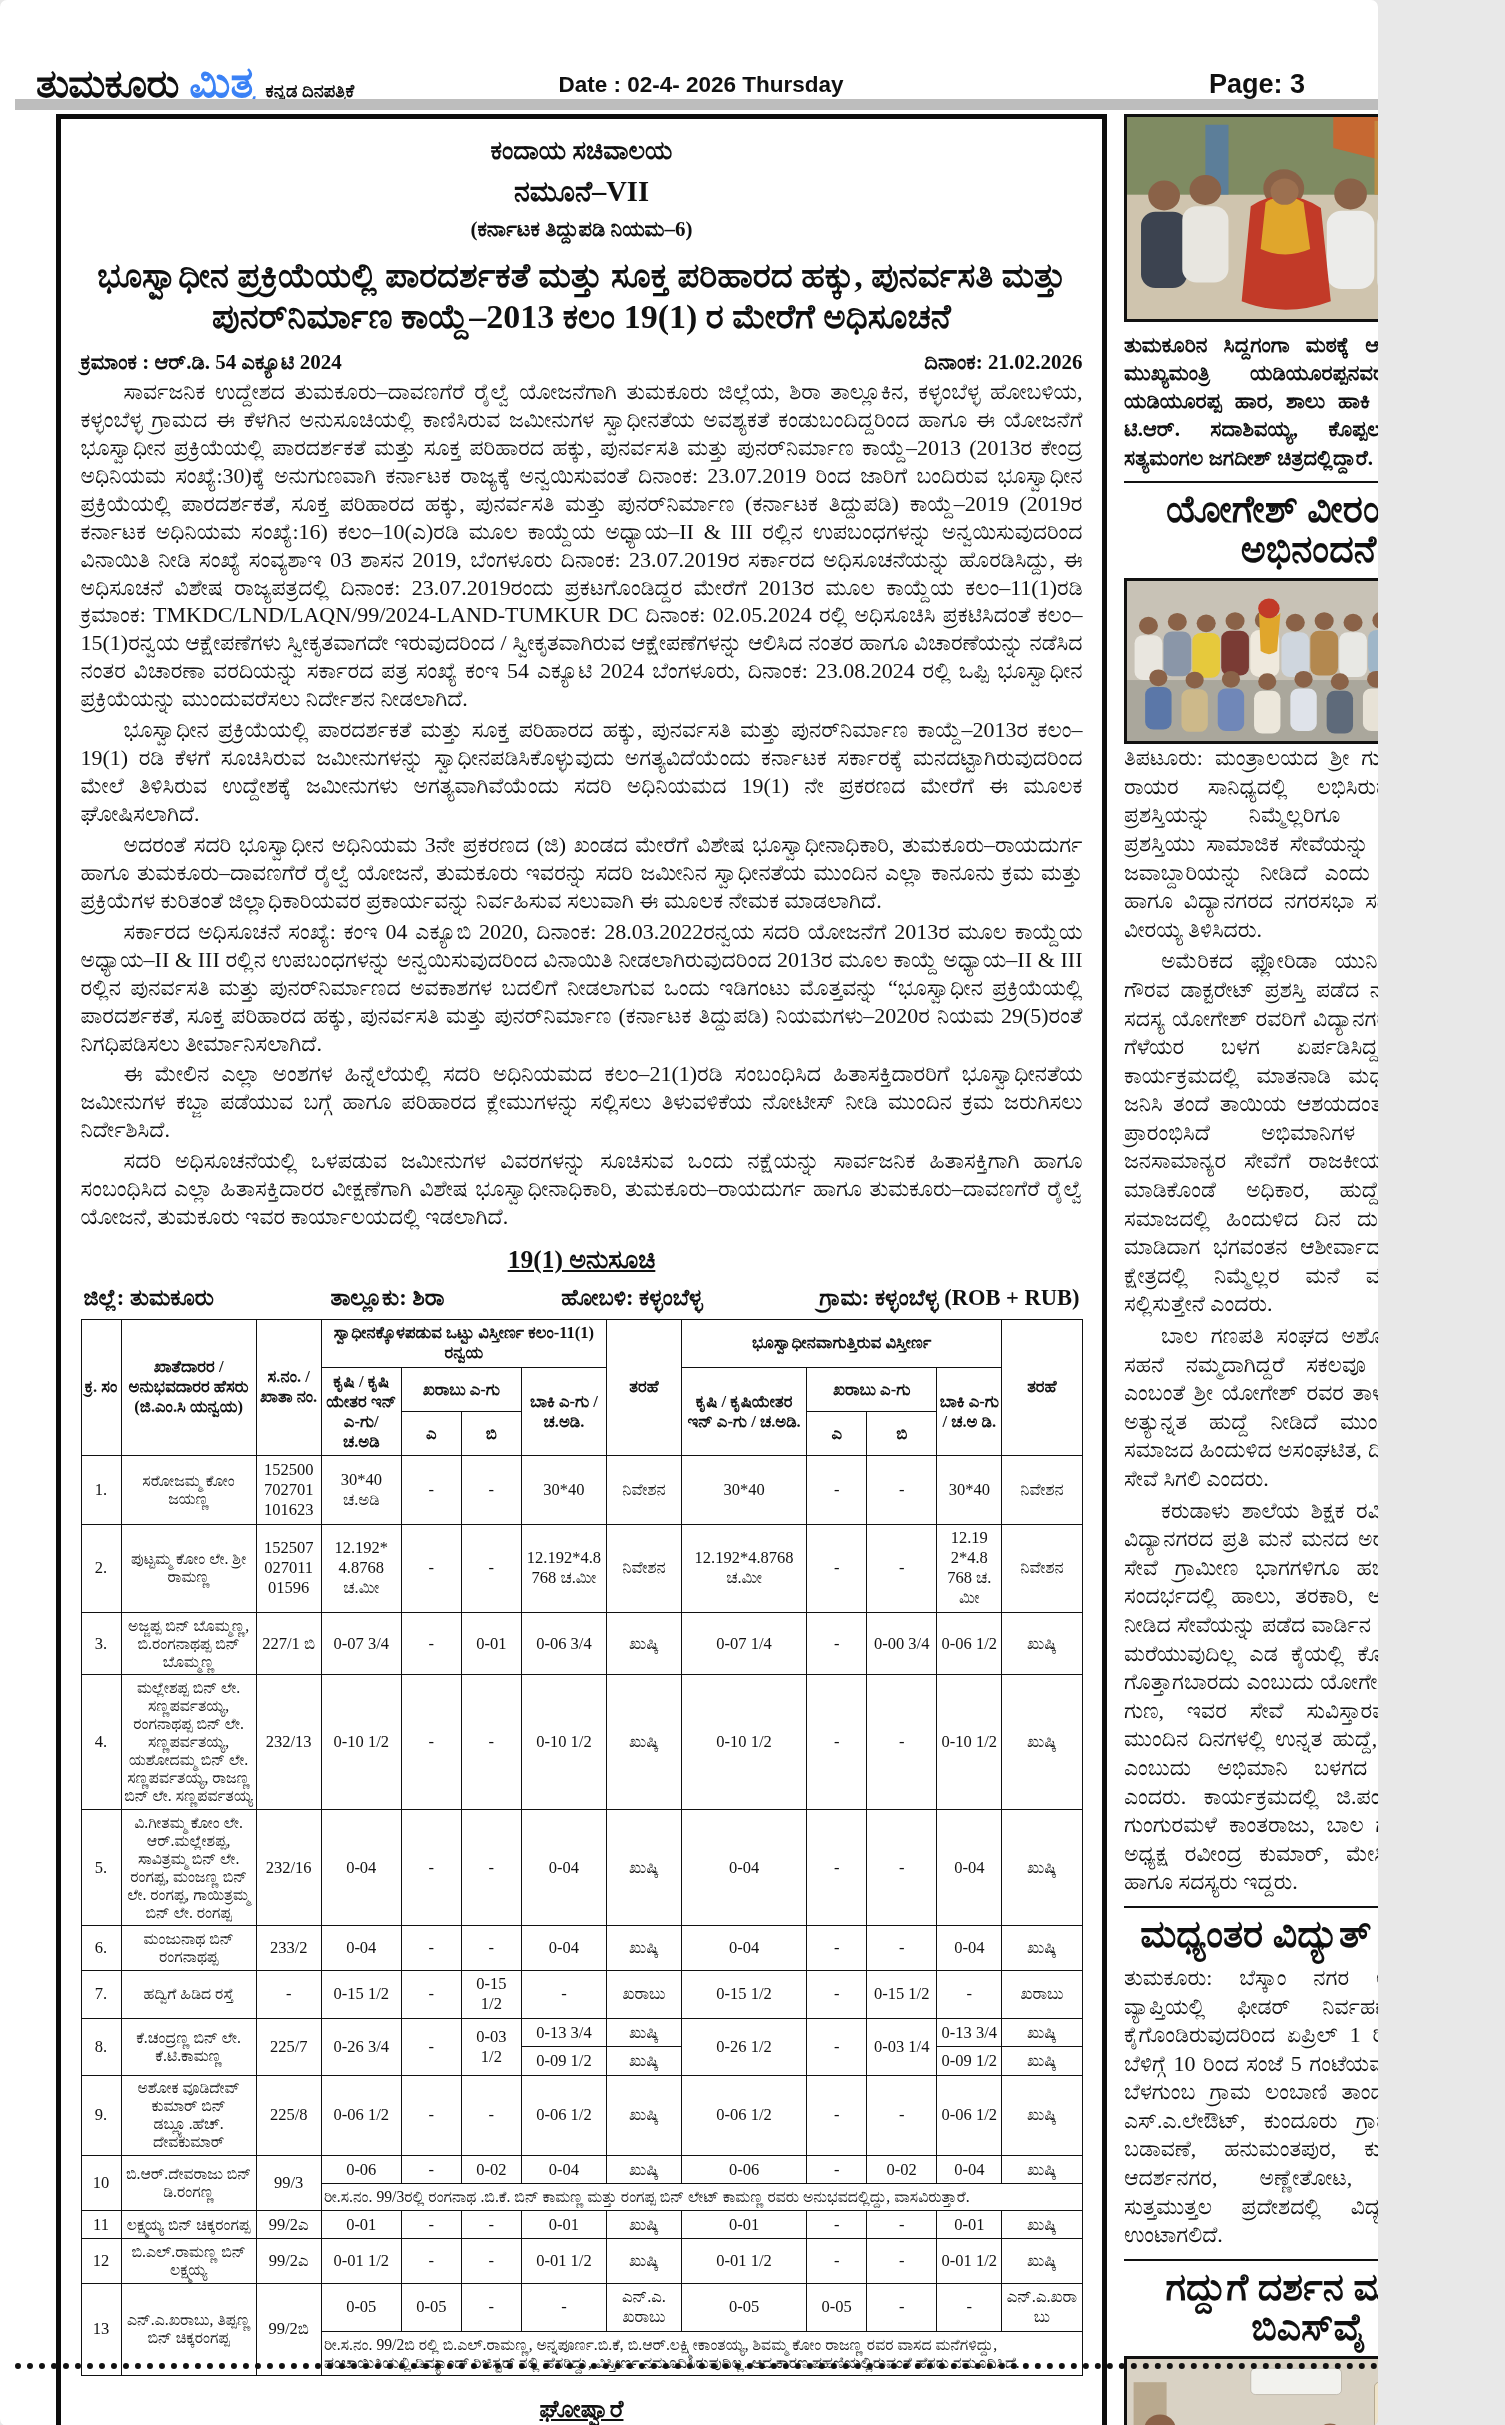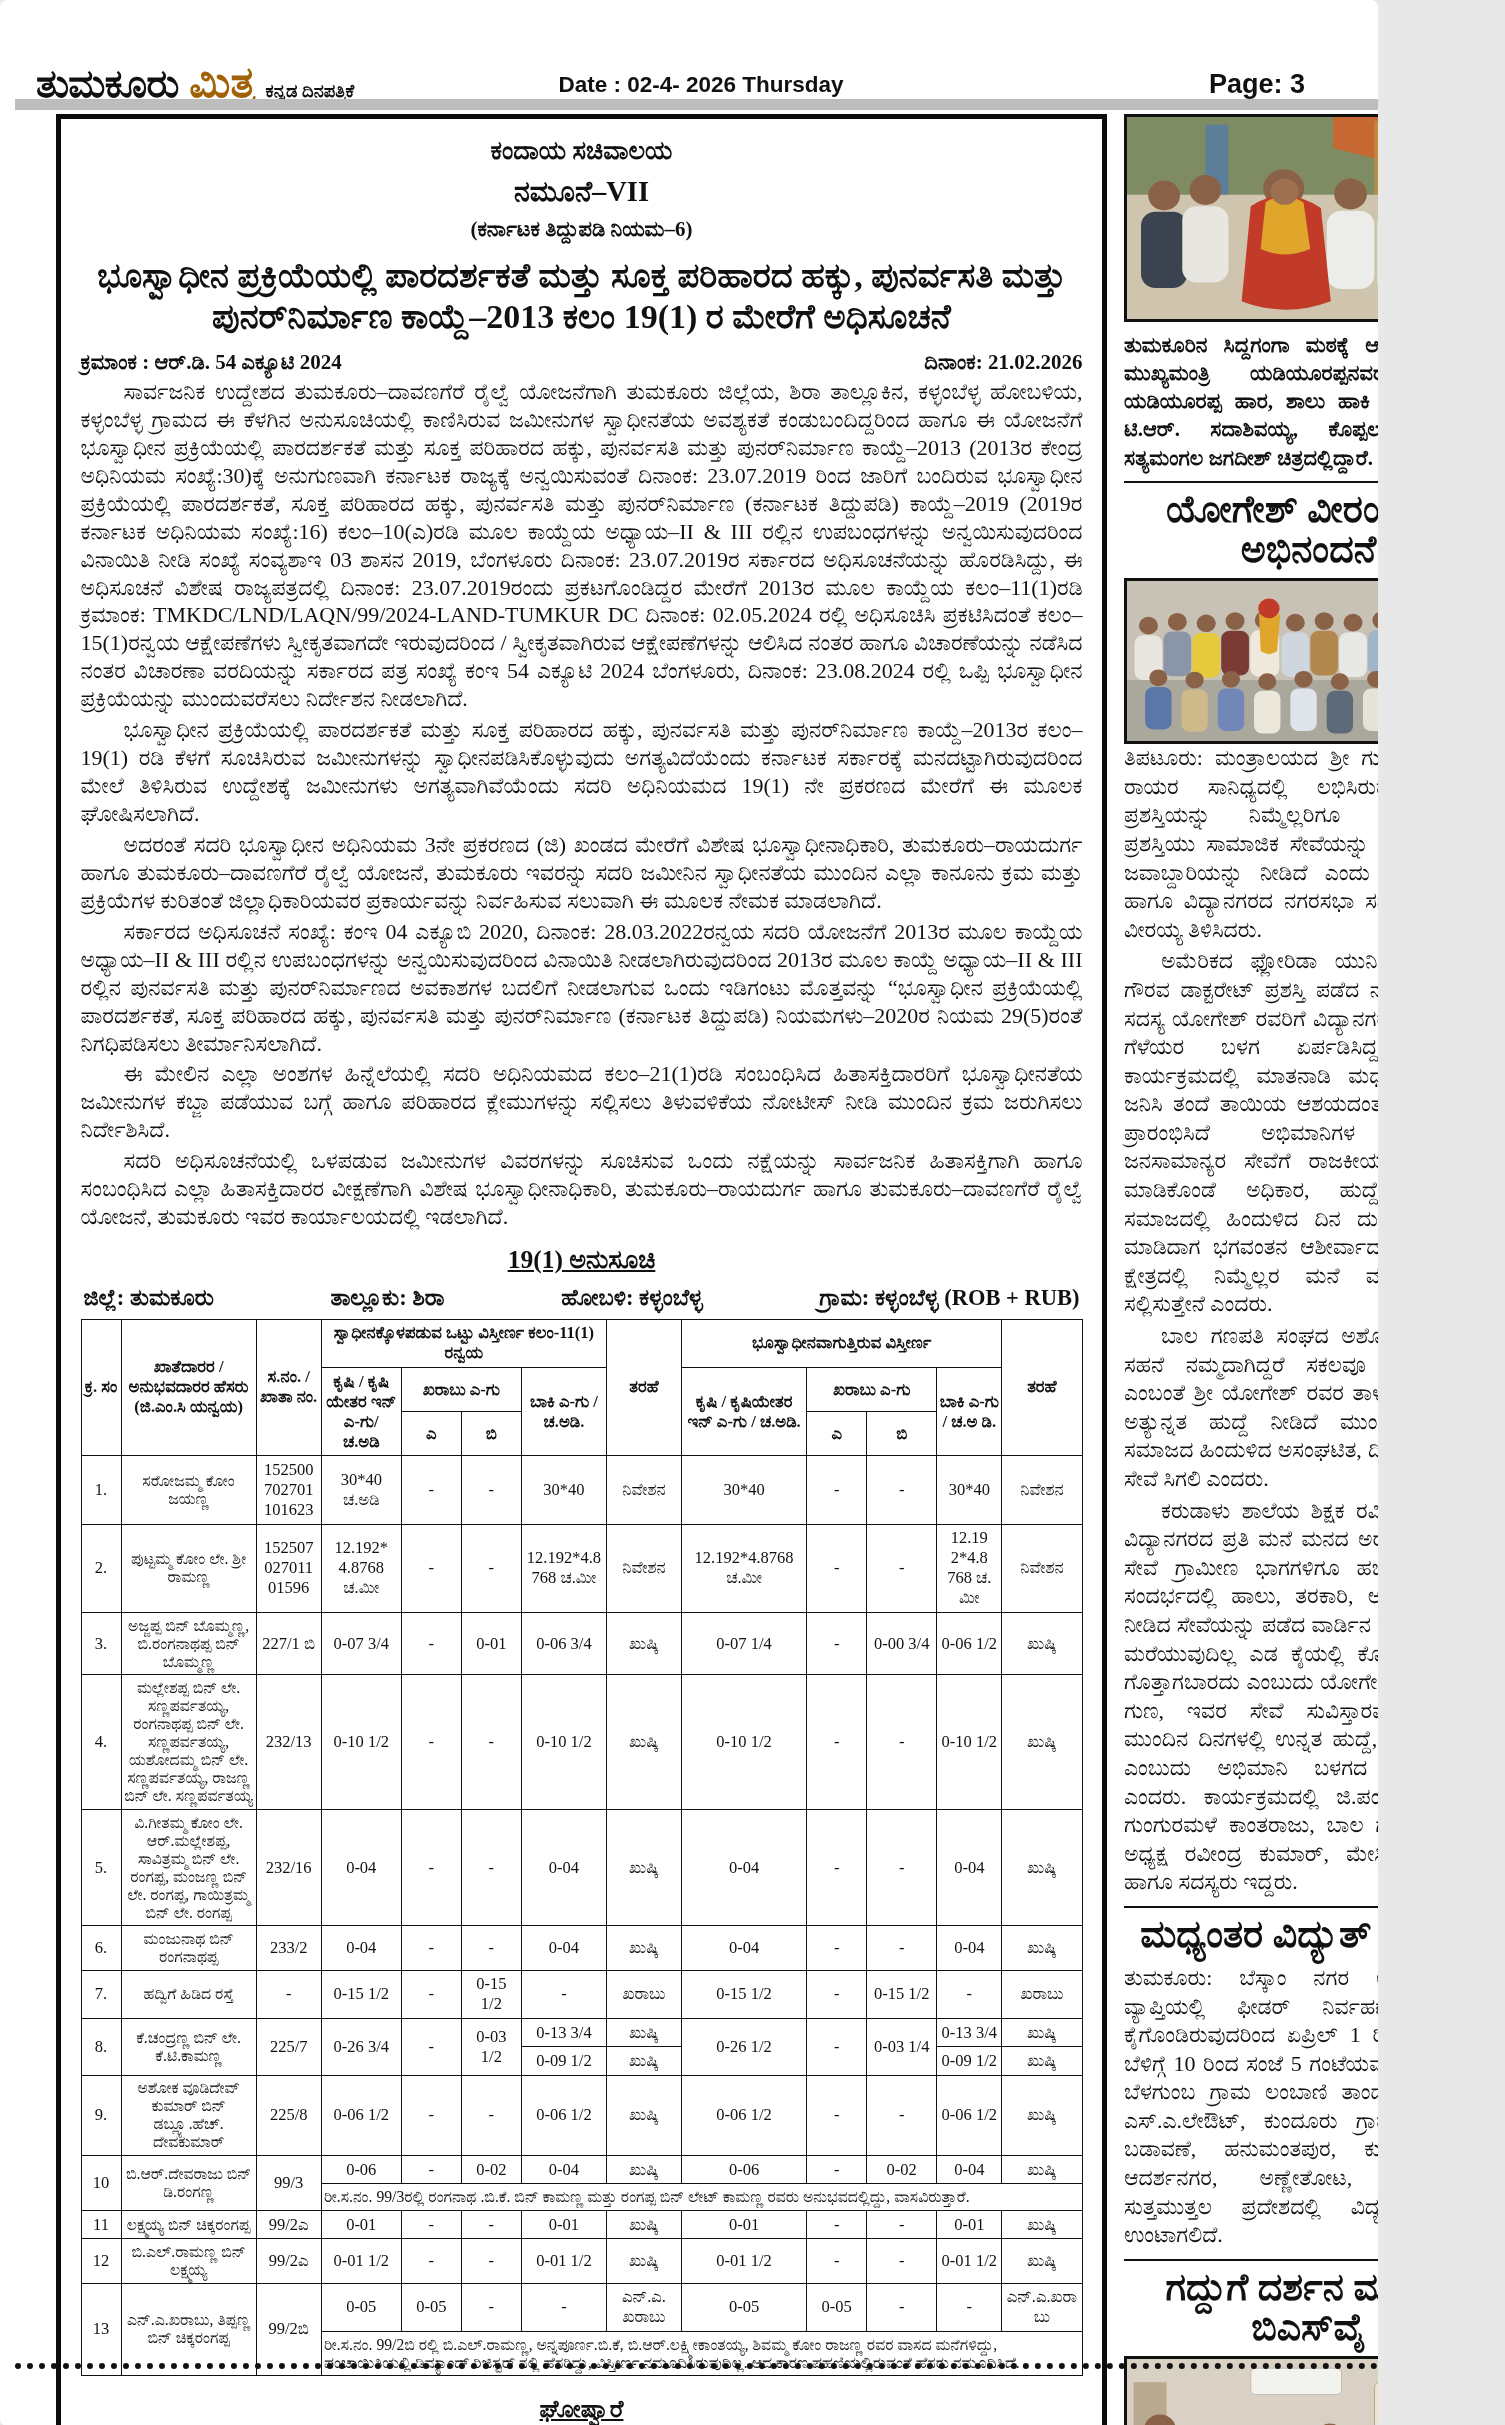--- a/index.html
+++ b/index.html
@@ -49,21 +49,21 @@
   .art-body p:first-child{text-indent:0;}
   .dotline{position:absolute;left:15px;top:2363px;width:1447px;border-top:6px dotted #111;}
 </style>
 </head>
 <body>
 
 <div id="page">
 
   <div class="masthead">
     <span class="logo-main">ತುಮಕೂರು</span>
-    <span class="logo-accent" id="logo-accent" style="color: #a16207;">ಮಿತ್ರ</span>
+    <span class="logo-accent" id="logo-accent" style="color: #3b82f6;">ಮಿತ್ರ</span>
     <span class="logo-sub">ಕನ್ನಡ ದಿನಪತ್ರಿಕೆ</span>
   </div>
   <div class="hdr-date">Date : 02-4- 2026    Thursday</div>
   <div class="hdr-page">Page: 3</div>
   <div class="graybar"></div>
 
   <div class="notice-box">
     <div class="dept c">ಕಂದಾಯ ಸಚಿವಾಲಯ</div>
     <div class="form c">ನಮೂನೆ–VII</div>
     <div class="rule c">(ಕರ್ನಾಟಕ ತಿದ್ದುಪಡಿ ನಿಯಮ–6)</div>

